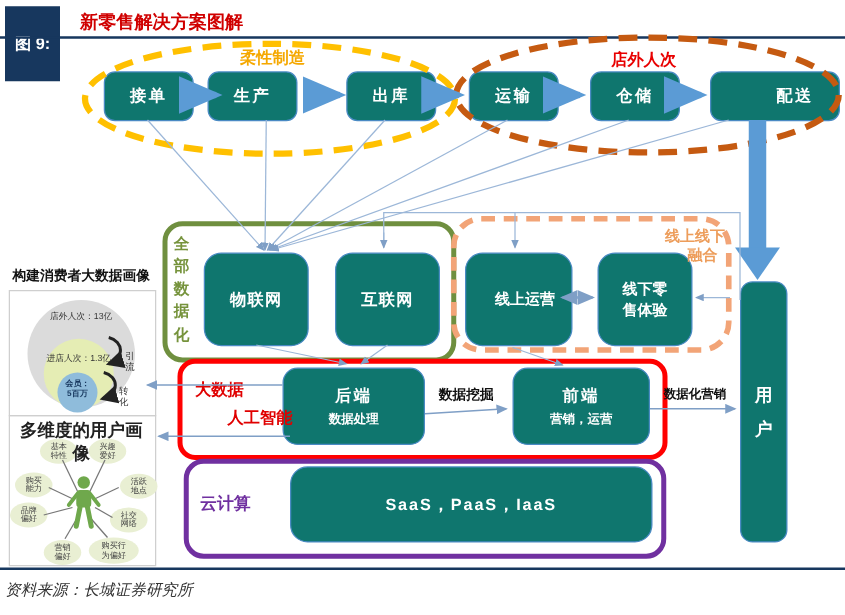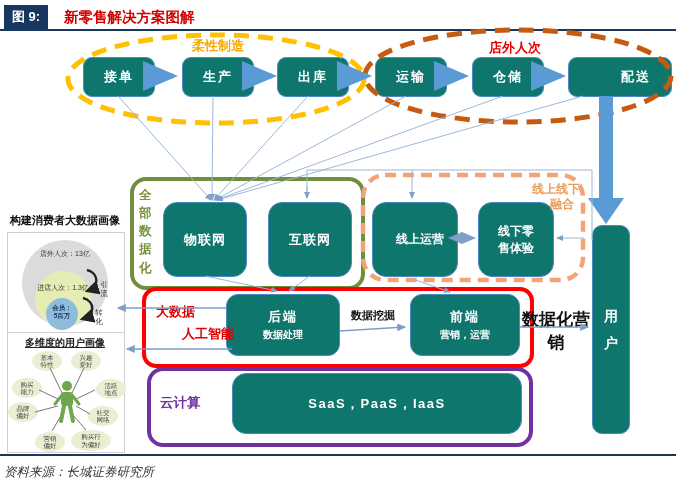--- a/index.html
+++ b/index.html
@@ -17,29 +17,29 @@
   .funnel-circle{position:absolute;border-radius:50%;z-index:2;}
   .funnel-label{position:absolute;z-index:4;font-size:7px;color:#333;text-align:center;line-height:1;}
   svg.overlay{position:absolute;left:0;top:0;z-index:5;pointer-events:none;}
   .vtext{display:flex;flex-wrap:wrap;word-break:break-all;}
 </style>
 </head>
 <body>
 
 <div id="stage">
 
-  <div class="abs" style="left:4px;top:5px;background:#17375E;color:#fff;font-weight:bold;font-size:13px;padding:3px 8px;">图 9:</div>
+  <div class="abs" style="left:4px;top:5px;background:#17375E;color:#fff;font-weight:bold;font-size:13px;padding:21px 8px;">图 9:</div>
   <div class="abs" style="left:64px;top:8px;color:#D00000;font-weight:bold;font-size:14.5px;">新零售解决方案图解</div>
   <div class="abs" style="left:0;top:29px;width:676px;height:2px;background:#17375E;"></div>
 
   <div class="lbl" style="left:182px;top:37px;width:72px;text-align:center;color:#F5A800;font-weight:bold;font-size:13px;">柔性制造</div>
   <div class="lbl" style="left:470px;top:39px;width:90px;text-align:center;color:#E80000;font-weight:bold;font-size:13px;">店外人次</div>
 
   <div class="bluebox" style="left:83px;top:57px;width:70px;height:38px;font-size:13px;letter-spacing:2px;">接单</div>
-  <div class="bluebox" style="left:182px;top:57px;width:70px;height:38px;font-size:13px;letter-spacing:2px;">生产</div>
+  <div class="bluebox" style="left:166px;top:57px;width:70px;height:38px;font-size:13px;letter-spacing:2px;">生产</div>
   <div class="bluebox" style="left:277px;top:57px;width:70px;height:38px;font-size:13px;letter-spacing:2px;">出库</div>
   <div class="bluebox" style="left:375px;top:57px;width:70px;height:38px;font-size:13px;letter-spacing:2px;">运输</div>
   <div class="bluebox" style="left:472px;top:57px;width:70px;height:38px;font-size:13px;letter-spacing:2px;">仓储</div>
   <div class="bluebox" style="left:568px;top:57px;width:70px;height:38px;font-size:13px;letter-spacing:2px;padding-left:32px;">配送</div>
 
   <div class="sectionborder" style="left:130px;top:177px;width:227px;height:105px;border:4px solid #6F8F3F;"></div>
   <div class="lbl vtext" style="left:139px;top:186px;width:14px;height:92px;color:#76933C;font-weight:bold;font-size:12.5px;line-height:1.45;">全部数据化</div>
   <div class="bluebox" style="left:163px;top:202px;width:82px;height:73px;border-radius:14px;font-size:13px;letter-spacing:1px;">物联网</div>
   <div class="bluebox" style="left:268px;top:202px;width:82px;height:73px;border-radius:14px;font-size:13px;letter-spacing:1px;">互联网</div>
 
@@ -56,21 +56,21 @@
   <div class="lbl" style="left:156px;top:325px;color:#E00000;font-weight:bold;font-size:13px;margin-left:26px;">人工智能</div>
   <div class="bluebox" style="left:226px;top:294px;width:112px;height:60px;border-radius:12px;">
     <span style="font-size:13px;letter-spacing:2px;">后端</span>
     <span style="font-size:10px;margin-top:2px;">数据处理</span>
   </div>
   <div class="lbl" style="left:343px;top:308px;width:60px;text-align:center;color:#111;font-weight:bold;font-size:11px;">数据挖掘</div>
   <div class="bluebox" style="left:410px;top:294px;width:108px;height:60px;border-radius:12px;">
     <span style="font-size:13px;letter-spacing:2px;">前端</span>
     <span style="font-size:10px;margin-top:2px;">营销，运营</span>
   </div>
-  <div class="lbl" style="left:522px;top:308px;width:68px;text-align:center;color:#111;font-weight:bold;font-size:17px;">数据化营销</div>
+  <div class="lbl" style="left:522px;top:308px;width:68px;text-align:center;color:#111;font-weight:bold;font-size:10px;">数据化营销</div>
 
   <div class="sectionborder" style="left:147px;top:367px;width:378px;height:72px;border:4px solid #7030A0;"></div>
   <div class="lbl" style="left:160px;top:394px;color:#7030A0;font-weight:bold;font-size:13.5px;">云计算</div>
   <div class="bluebox" style="left:232px;top:373px;width:288px;height:59px;border-radius:14px;font-size:13px;letter-spacing:1.5px;">SaaS，PaaS，IaaS</div>
 
   <div class="bluebox vtext" style="left:592px;top:225px;width:36px;height:207px;border-radius:10px;font-size:14px;">
     <span class="vtext" style="width:15px;line-height:1.9;text-align:center;">用户</span>
   </div>
 
   <div class="lbl" style="left:2px;top:213px;width:126px;text-align:center;color:#111;font-weight:bold;font-size:11px;">构建消费者大数据画像</div>
@@ -80,21 +80,21 @@
   <div class="funnel-circle" style="left:22px;top:240px;width:86px;height:86px;background:#DBDBDB;"></div>
   <div class="funnel-circle" style="left:35px;top:271px;width:56px;height:56px;background:#E5EDB4;"></div>
   <div class="funnel-circle" style="left:46px;top:298px;width:32px;height:32px;background:#8FBCDB;"></div>
   <div class="funnel-label" style="left:26px;top:250px;width:78px;">店外人次：13亿</div>
   <div class="funnel-label" style="left:24px;top:284px;width:78px;">进店人次：1.3亿</div>
   <div class="funnel-label" style="left:46px;top:305px;width:32px;font-size:6.5px;color:#17375E;font-weight:bold;">会员：</div>
   <div class="funnel-label" style="left:46px;top:313px;width:32px;font-size:6.5px;color:#17375E;font-weight:bold;">5百万</div>
   <div class="funnel-label vtext" style="left:100px;top:280px;width:8px;font-size:7.5px;line-height:1.2;">引流</div>
   <div class="funnel-label vtext" style="left:95px;top:308px;width:8px;font-size:7.5px;line-height:1.2;">转化</div>
 
-  <div class="lbl" style="left:10px;top:336px;width:110px;text-align:center;color:#222;font-weight:bold;font-size:10px;text-decoration:underline;">多维度的用户画像</div>
+  <div class="lbl" style="left:10px;top:336px;width:110px;text-align:center;color:#222;font-weight:bold;font-size:14px;">多维度的用户画像</div>
 
   <div class="ellipse" style="left:32px;top:351px;width:30px;height:20px;">
     <span>基本</span>
     <span>特性</span>
   </div>
   <div class="ellipse" style="left:71px;top:351px;width:30px;height:20px;">
     <span>兴趣</span>
     <span>爱好</span>
   </div>
   <div class="ellipse" style="left:12px;top:378px;width:30px;height:20px;">

